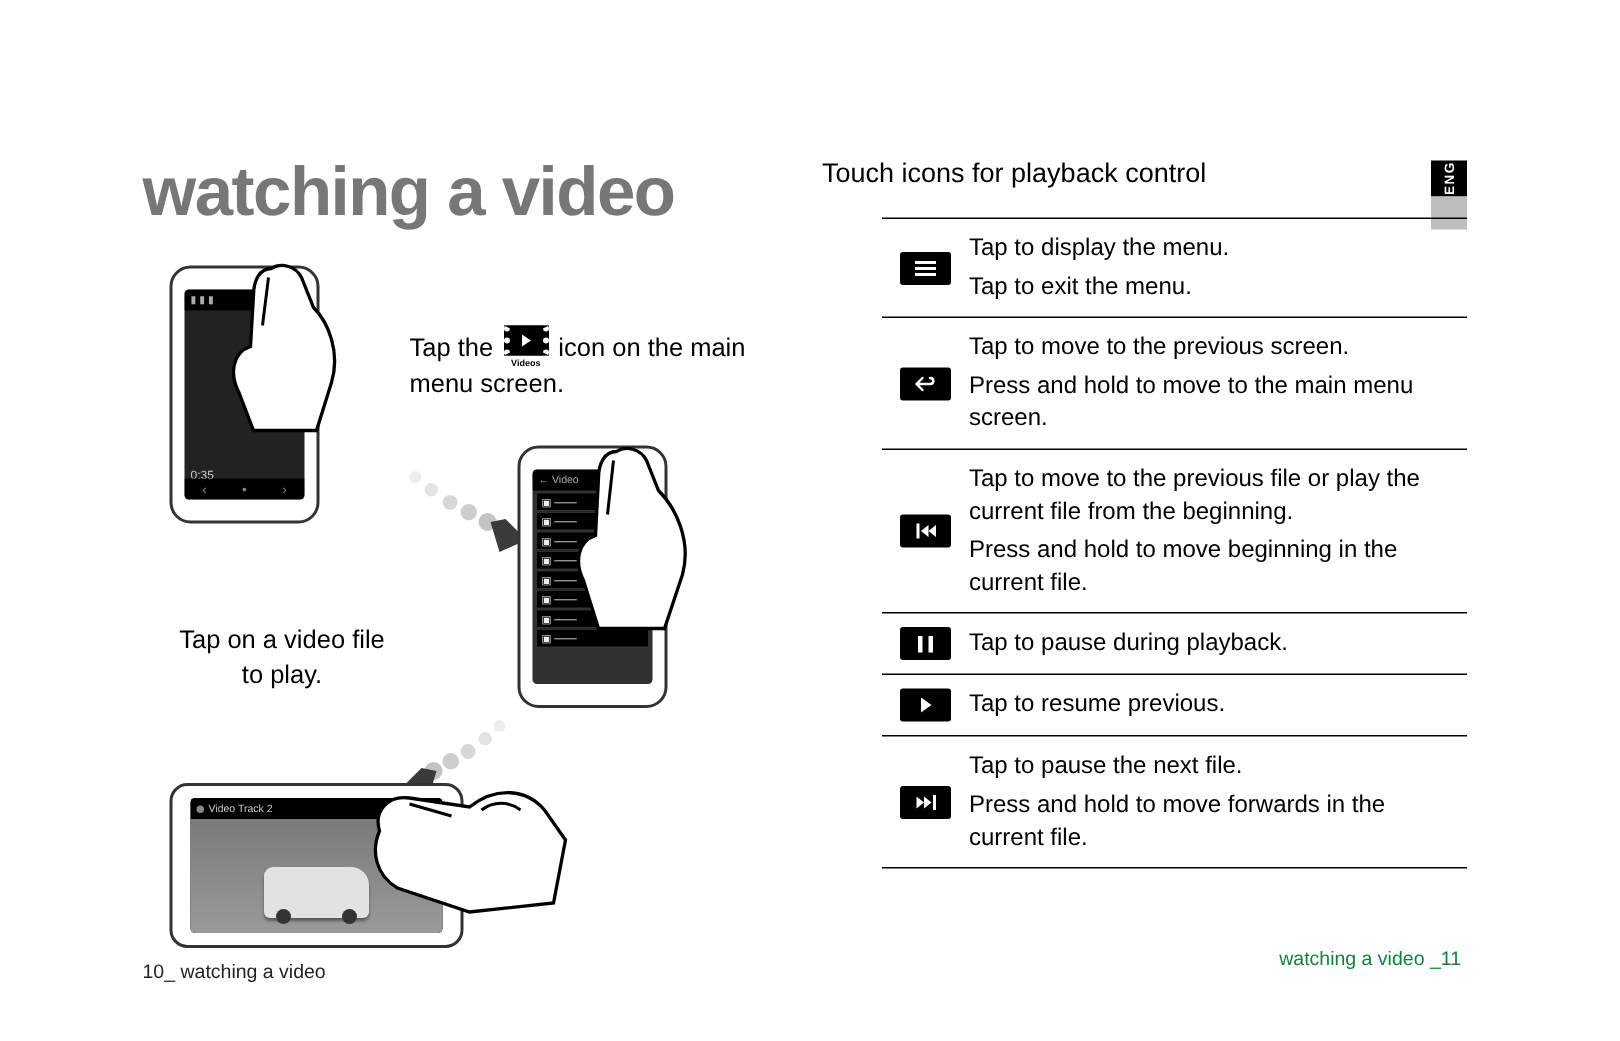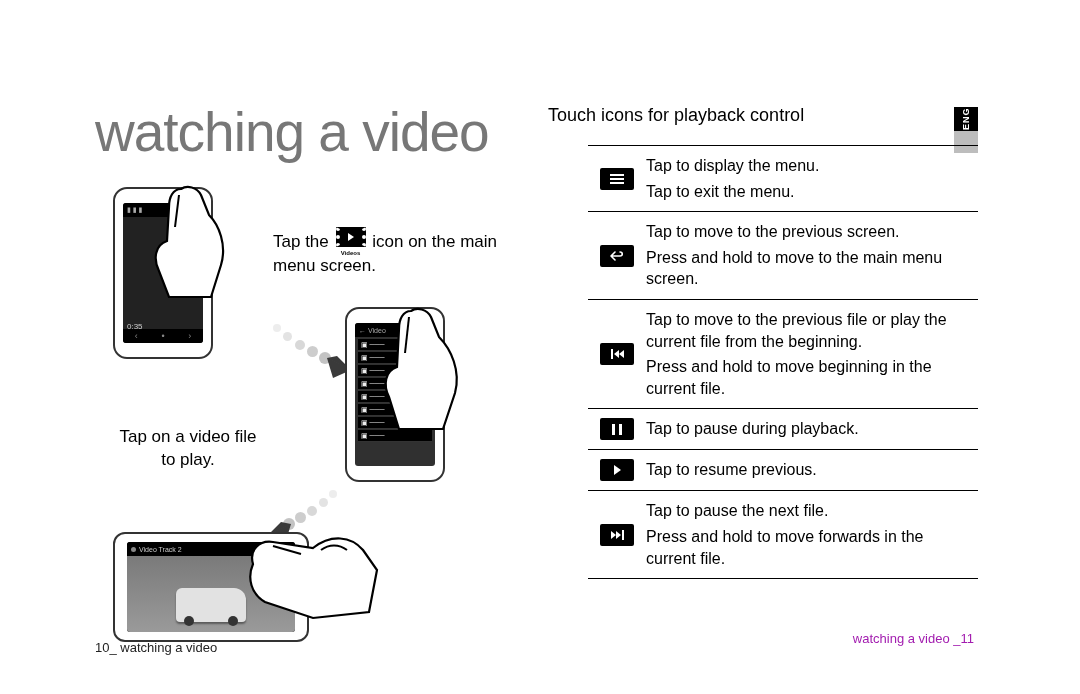--- a/index.html
+++ b/index.html
@@ -17,22 +17,22 @@
     height: 555px;
   }
   .right-pane {
     position: absolute;
     left: 548px;
     top: 105px;
     width: 430px;
     height: 545px;
   }
   .title {
-    font-size: 55px;
-    font-weight: 400;
+    font-size: 46px;
+    font-weight: 700;
     color: #777;
     letter-spacing: -1px;
     margin-bottom: 18px;
   }
   .diagram-area {
     position: relative;
     width: 430px;
     height: 450px;
   }
   .device1 {
@@ -71,21 +71,21 @@
   .videos-chip .reel { position:absolute; left:2px; top:0; width:30px; height:20px; background:#000; border-left:4px dotted #fff; border-right:4px dotted #fff; border-top:2px solid #000; border-bottom:2px solid #000;}
   .videos-chip .reel .play { position:absolute; left:50%; top:50%; transform:translate(-50%,-50%); width:0;height:0;border-left:6px solid #fff;border-top:4px solid transparent;border-bottom:4px solid transparent;}
   .videos-chip .lbl { position:absolute; left:0; right:0; bottom:-2px; text-align:center; font-size:6px; color:#000; font-weight:bold;}
   .caption2 {
     position: absolute; left: 18px; top: 244px; width: 150px; font-size: 17px; text-align:center; line-height:1.35;
   }
   .footer-left {
     position:absolute; left:0; bottom:0; font-size:13px; color:#222;
   }
   .footer-right {
-    position:absolute; right:4px; bottom:4px; font-size:13px; color:#a21caf;
+    position:absolute; right:4px; bottom:4px; font-size:13px; color:#15803d;
   }
 
   
   .rp-title { font-size:18px; margin-bottom:20px; }
   .lang-tab {
     position:absolute; right:0; top:2px; width:24px; height:46px;
   }
   .lang-tab .eng { position:absolute; top:0; left:0; width:24px; height:24px; background:#000; color:#fff; font-size:9px; font-weight:bold; display:flex; align-items:center; justify-content:center; writing-mode: vertical-rl; transform: rotate(180deg); letter-spacing:1px;}
   .lang-tab .gray { position:absolute; top:24px; left:0; width:24px; height:22px; background:#bdbdbd; }
   .control-table {

